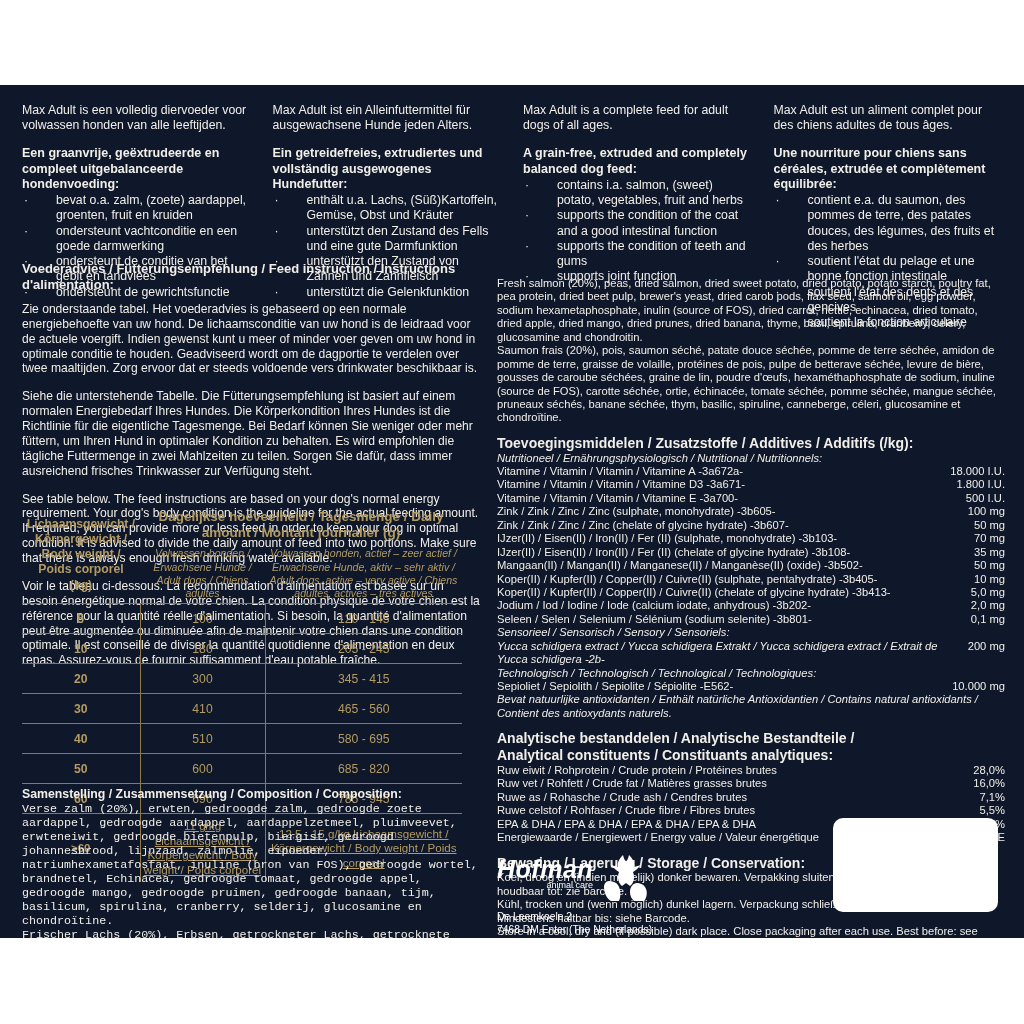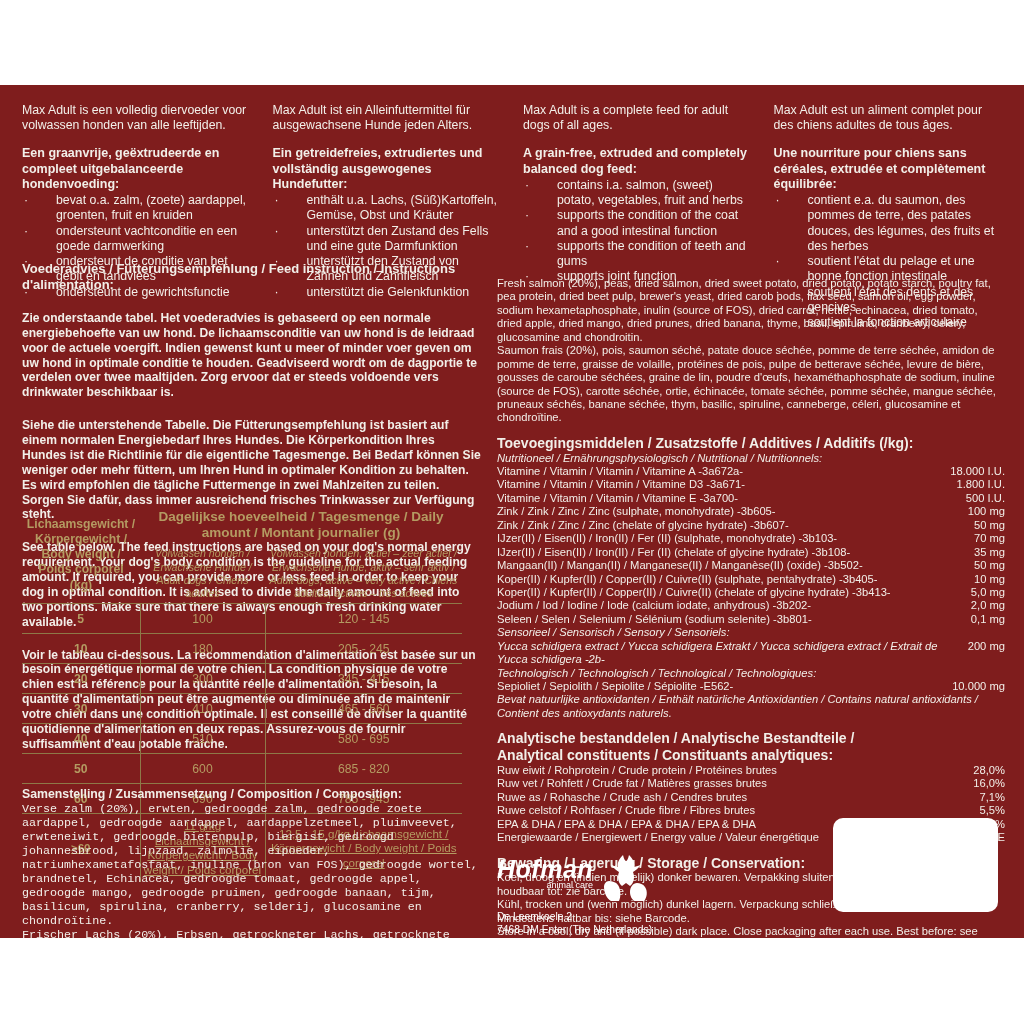--- a/index.html
+++ b/index.html
@@ -1,32 +1,32 @@
 <!DOCTYPE html>
 <html><head>
 <meta charset="utf-8">
 <style>
   html,body{margin:0;padding:0;}
   body{width:1024px;height:1024px;background:#ffffff;position:relative;
        font-family:"Liberation Sans", sans-serif;-webkit-font-smoothing:antialiased;}
-  .label{position:absolute;left:0;top:85px;width:1024px;height:853px;background:#7f1d1d;color:#f2efe9;overflow:hidden;}
+  .label{position:absolute;left:0;top:85px;width:1024px;height:853px;background:#0f172a;color:#f2efe9;overflow:hidden;}
 
   
   .intro-row{position:absolute;top:18px;left:22px;width:982px;display:grid;grid-template-columns:repeat(4,1fr);column-gap:20px;}
   .intro-col{font-size:12.3px;line-height:1.24;}
   .intro-col .intro{margin:0 0 13px 0;}
   .intro-col h3{margin:0 0 1px 0;font-size:12.5px;line-height:1.22;}
   .blist{margin:0;padding:0;list-style:none;}
   .blist li{position:relative;padding-left:34px;margin:0;}
   .blist li .dot{position:absolute;left:2px;top:0;}
 
   
   .feed{position:absolute;top:176px;left:22px;width:460px;font-size:12.1px;line-height:1.23;}
   .feed h3{margin:0;font-size:13px;}
-  .feed p{margin:18px 0 13px 0;font-weight:bold;}
+  .feed p{margin:9px 0 13px 0;}
   table.feedtab{position:absolute;top:421px;left:22px;width:440px;border-collapse:collapse;color:#b49b62;}
   table.feedtab td{padding:3px 4px;text-align:center;vertical-align:middle;}
   td.c1h{width:110px;font-weight:bold;font-size:12.2px;line-height:1.25;}
   td.mainh{font-weight:bold;font-size:13.5px;line-height:1.2;}
   td.subh{font-style:italic;font-size:10.6px;line-height:1.25;font-weight:normal;}
   td.sub1{width:117px;}
   .feedtab tr.datarow td{border-top:1px solid #8e7948;height:23px;font-size:12.2px;}
   .feedtab tr.datarow td:first-child{font-weight:bold;}
   .feedtab tr.datarow td + td{border-left:1px solid #8e7948;}
   .feedtab tr.lastrow td{font-size:11.6px;line-height:1.25;padding:5px 2px;text-decoration:underline;}

